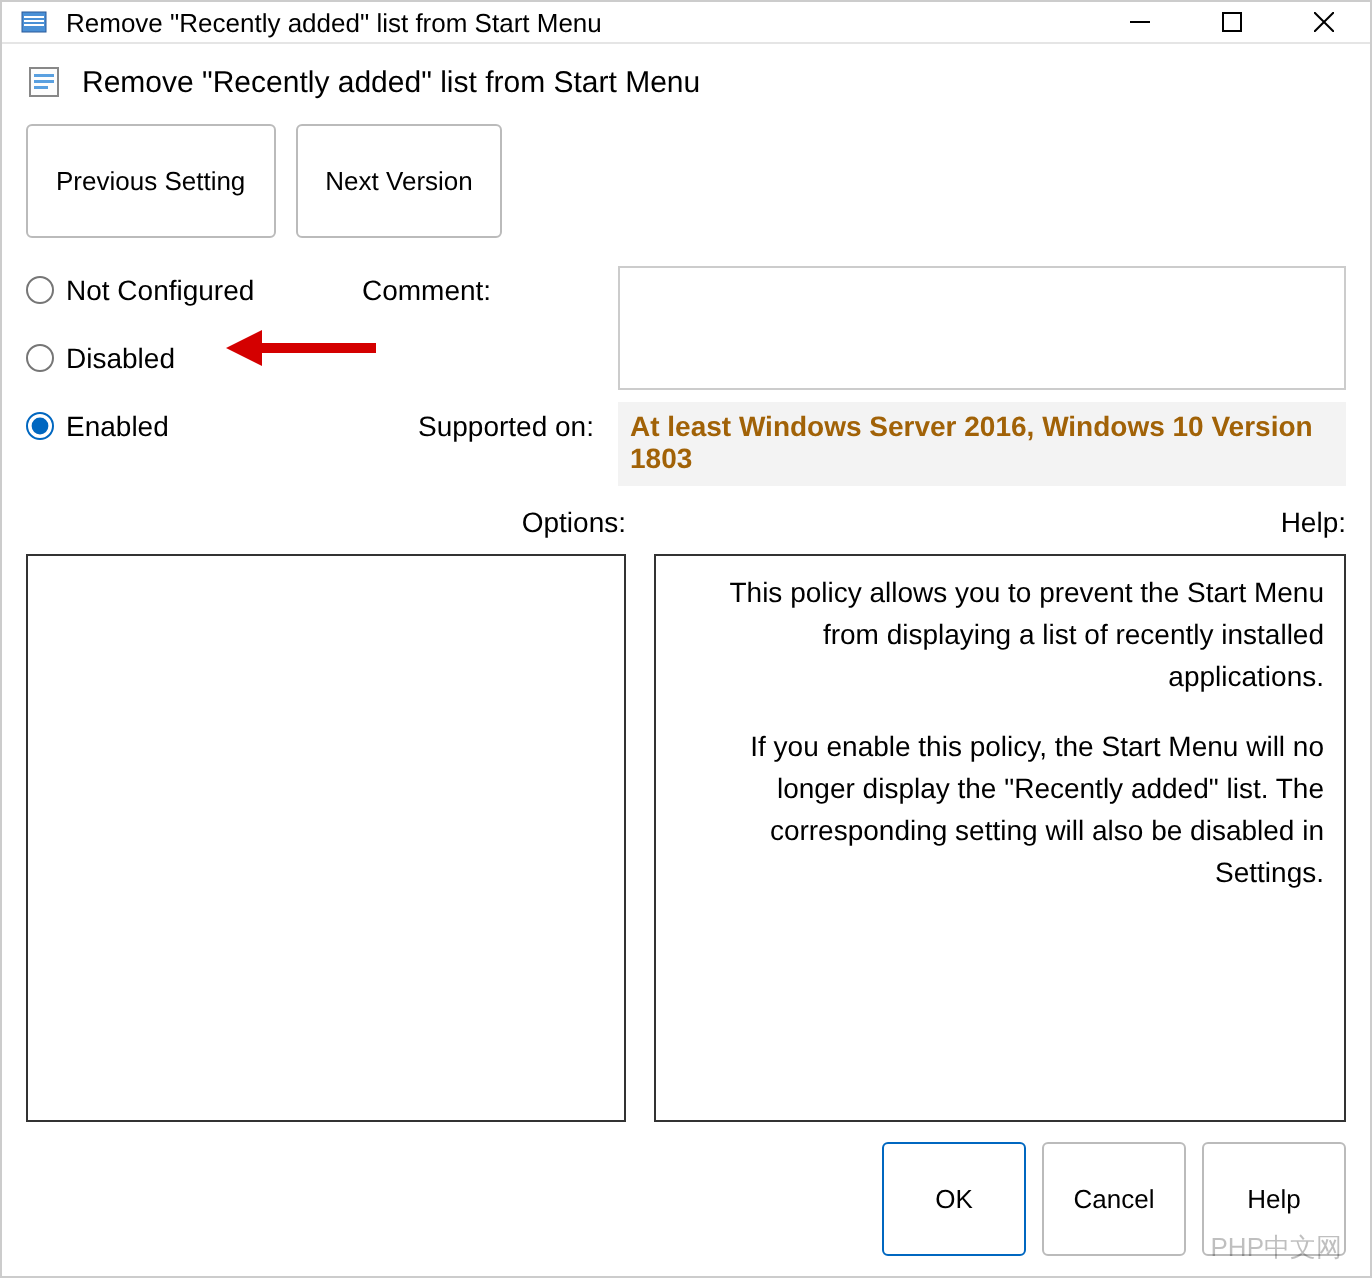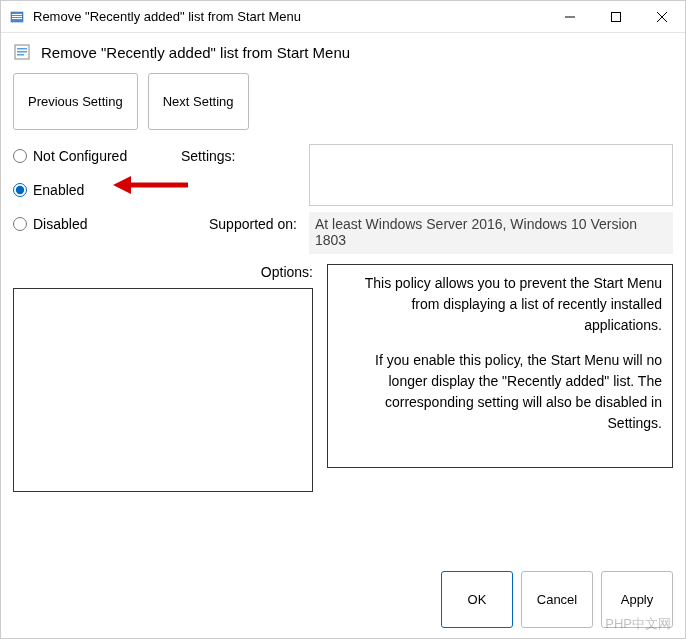--- a/index.html
+++ b/index.html
@@ -125,23 +125,24 @@
       font-size: 14px;
       margin-left: 28px;
     }
     .supported-box {
       grid-column: 3;
       grid-row: 2;
       background: #f3f3f3;
       height: 42px;
       padding: 4px 6px;
       font-size: 14px;
-      color: #404040;
+      color: #a16207;
       margin-top: 6px;
       overflow: hidden;
+      font-weight: bold;
     }
     .arrow {
       position: absolute;
       left: 100px;
       top: 30px;
       pointer-events: none;
     }
     .lower {
       display: grid;
       grid-template-columns: 300px 1fr;
@@ -149,21 +150,21 @@
       padding: 10px 12px 0;
       flex: 1;
       text-align: right;
     }
     .section-label {
       font-size: 14px;
       margin-bottom: 8px;
     }
     .options-box, .help-box {
       border: 1px solid #333;
-      height: 204px;
+      height: 284px;
       background: #fff;
       font-size: 14px;
       padding: 8px 10px;
       overflow: auto;
     }
     .help-box { line-height: 1.5; }
     .footer {
       display: flex;
       justify-content: flex-end;
       align-items: flex-end;
@@ -226,64 +227,65 @@
       <rect x="4" y="5" width="10" height="1.5" fill="#5aa0e0"></rect>
       <rect x="4" y="8" width="10" height="1.5" fill="#5aa0e0"></rect>
       <rect x="4" y="11" width="7" height="1.5" fill="#5aa0e0"></rect>
     </svg>
   </span>
   <span class="subheader-title">Remove "Recently added" list from Start Menu</span>
 </div>
 
 <div class="nav-buttons">
   <button class="btn">Previous Setting</button>
-  <button class="btn">Next Setting</button>
+  <button class="btn">Next Version</button>
 </div>
 
 <div class="config-area">
   <div class="radio-group">
     <label class="radio-row">
       <input type="radio" name="state" style="">
       <span>Not Configured</span>
     </label>
     <label class="radio-row">
+      <input type="radio" name="state" style="">
+      <span>Disabled</span>
+    </label>
+    <label class="radio-row">
       <input type="radio" name="state" checked="" style="">
       <span>Enabled</span>
-    </label>
-    <label class="radio-row">
-      <input type="radio" name="state" style="">
-      <span>Disabled</span>
     </label>
     <svg class="arrow" width="80" height="26">
       <defs>
         <marker id="ah" markerWidth="10" markerHeight="10" refX="2" refY="5" orient="auto">
           <polygon points="0,0 10,5 0,10" fill="#d40000"></polygon>
         </marker>
       </defs>
       <line x1="75" y1="13" x2="12" y2="13" stroke="#d40000" stroke-width="5"></line>
       <polygon points="0,13 18,4 18,22" fill="#d40000"></polygon>
     </svg>
   </div>
-  <div class="comment-label">Settings:</div>
+  <div class="comment-label">Comment:</div>
   <textarea class="comment-box" style=""></textarea>
   <div class="supported-label">Supported on:</div>
   <div class="supported-box">At least Windows Server 2016, Windows 10 Version 1803</div>
 </div>
 
 <div class="lower">
   <div>
     <div class="section-label">Options:</div>
     <div class="options-box"></div>
   </div>
   <div>
+    <div class="section-label">Help:</div>
     <div class="help-box">
         <p style="margin-bottom:14px">This policy allows you to prevent the Start Menu from displaying a list of recently installed applications.</p>
         <p style="margin-bottom:14px">If you enable this policy, the Start Menu will no longer display the "Recently added" list. The corresponding setting will also be disabled in Settings.</p>
       </div>
   </div>
 </div>
 
 <div class="footer">
   <button class="btn btn-primary">OK</button>
   <button class="btn">Cancel</button>
-  <button class="btn">Apply</button>
+  <button class="btn">Help</button>
   <span class="watermark">PHP中文网</span>
 </div>
 
 </body></html>

